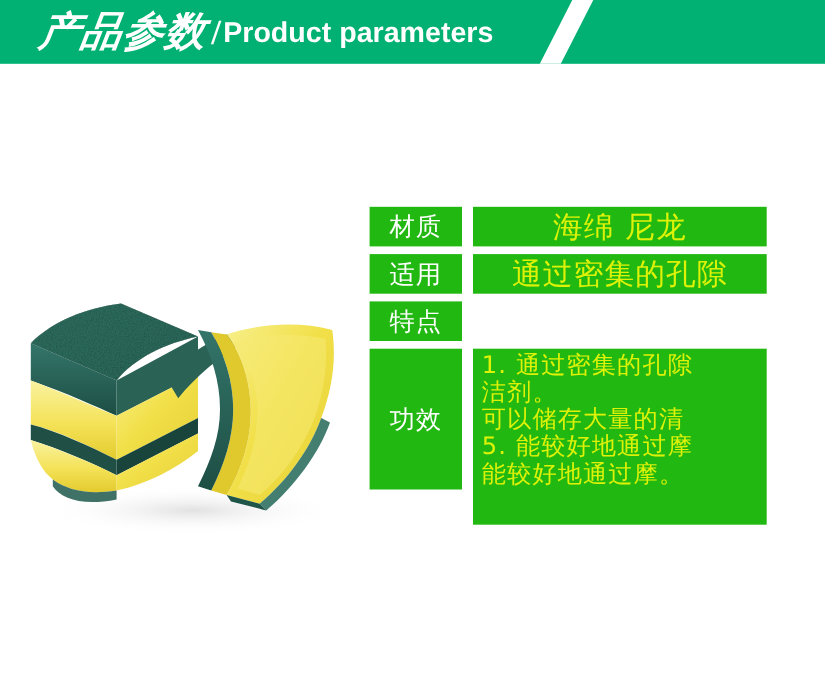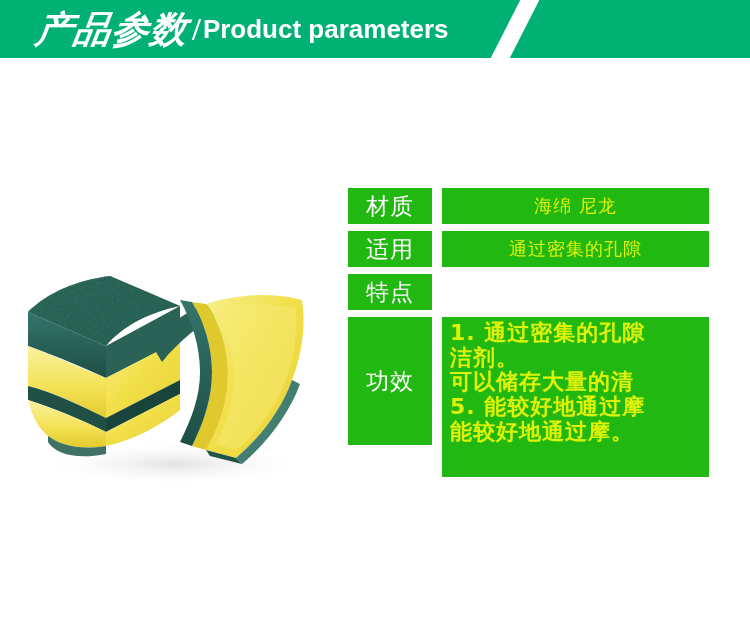--- a/index.html
+++ b/index.html
@@ -76,21 +76,21 @@
     position: absolute;
     left: 10px;
     top: 250px;
     width: 330px;
     height: 245px;
   }
 
   
   .spec-table {
     position: absolute;
-    left: 348px;
+    left: 336px;
     top: 188px;
     width: 361px;
   }
   .spec-row {
     display: flex;
     align-items: stretch;
     margin-bottom: 7px;
   }
   .spec-label {
     width: 84px;
@@ -102,21 +102,21 @@
     align-items: center;
     justify-content: center;
     letter-spacing: 1px;
     font-family: "DejaVu Sans", "Liberation Sans", sans-serif;
   }
   .spec-value {
     flex: 1;
     margin-left: 10px;
     background: #22b812;
     color: #ddf207;
-    font-size: 18px;
+    font-size: 27px;
     display: flex;
     align-items: center;
     justify-content: center;
     letter-spacing: 1px;
     font-family: "DejaVu Sans", "Liberation Sans", sans-serif;
   }
   .spec-row.small .spec-label,
   .spec-row.small .spec-value {
     height: 36px;
   }
@@ -135,21 +135,20 @@
     text-align: left;
     font-size: 22px;
   }
   .effect-lines {
     display: block;
     width: 100%;
   }
   .effect-lines span {
     display: block;
     white-space: nowrap;
-    font-weight: bold;
   }
 </style>
 </head>
 <body>
 
 <div class="banner">
   <div class="banner-slash"></div>
   <div class="banner-title">
     <span class="title-cn">产品参数</span>
     <span class="title-slash">/</span>

